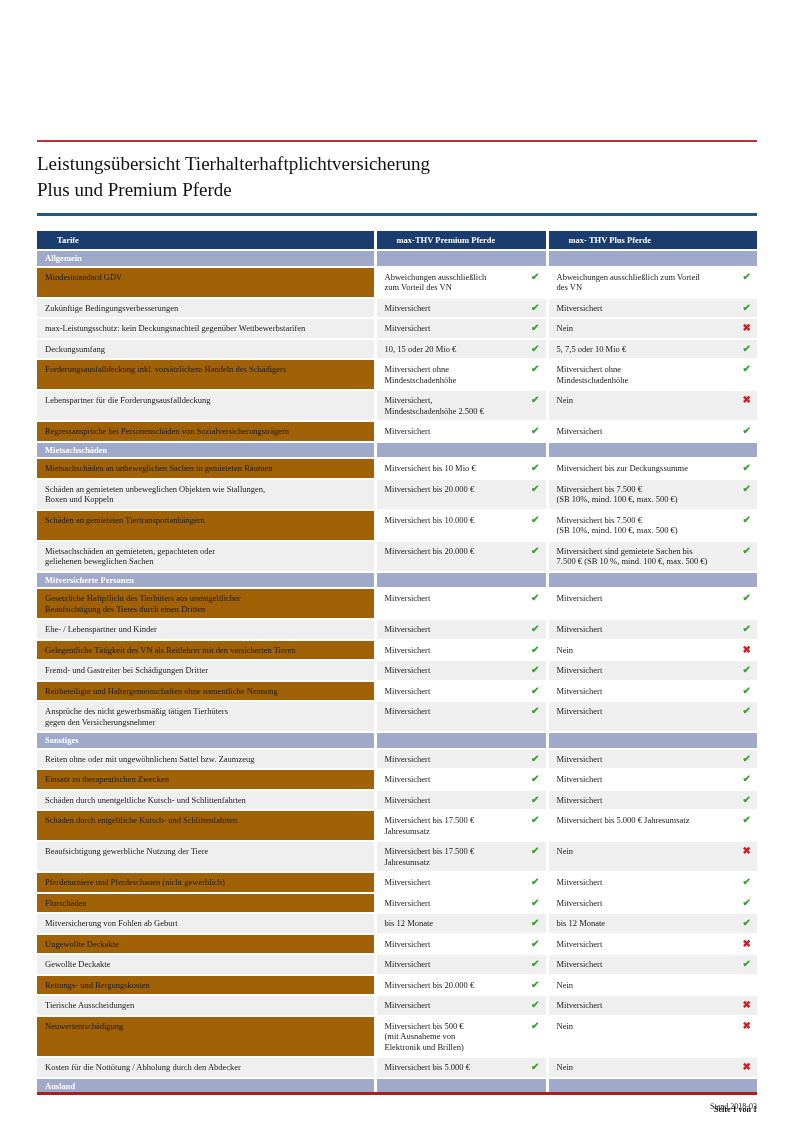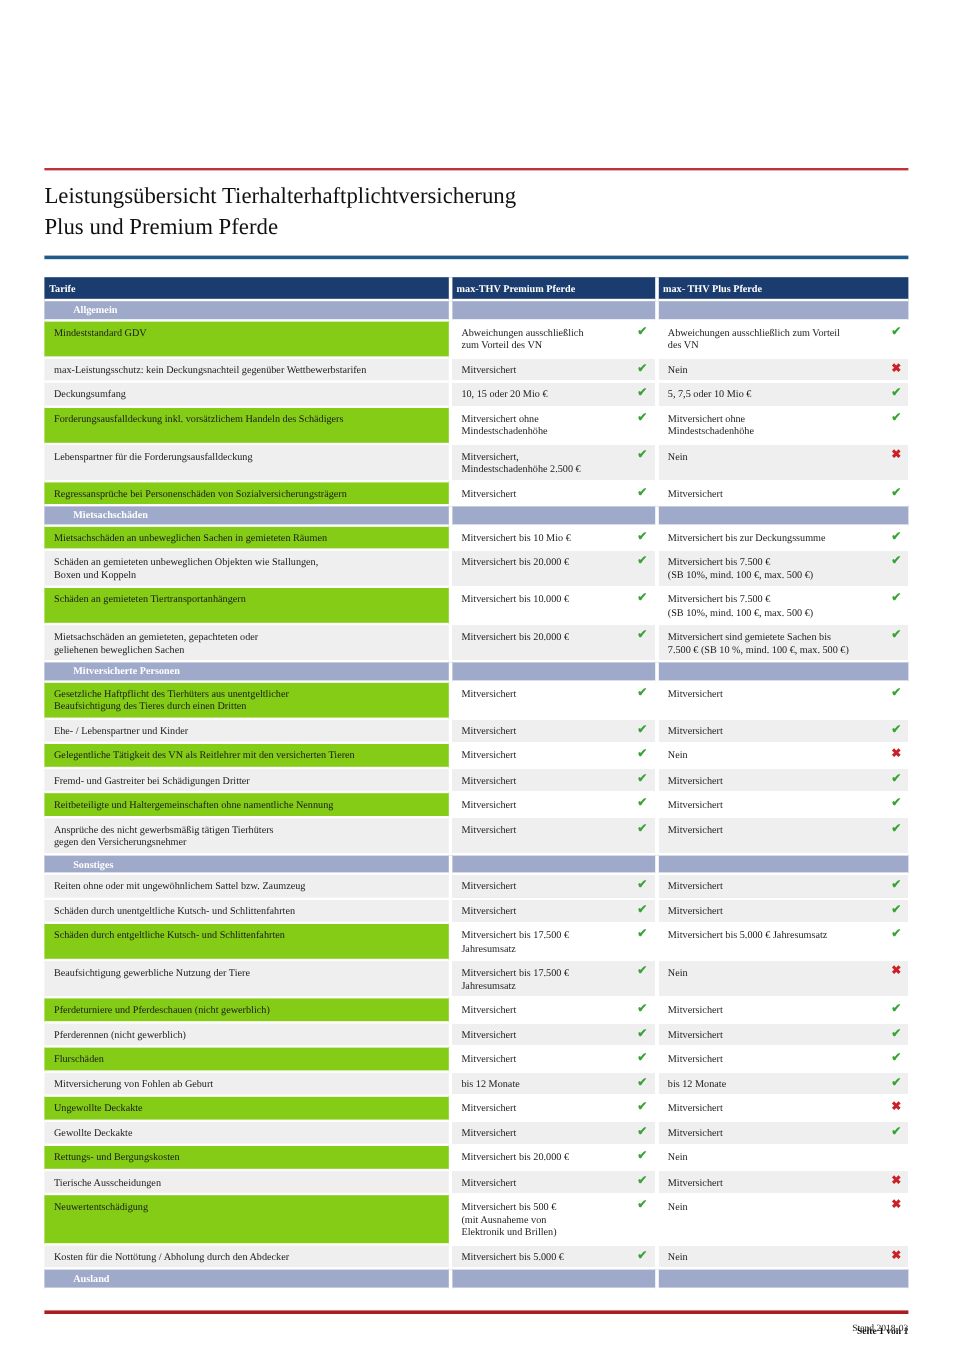--- a/index.html
+++ b/index.html
@@ -37,28 +37,28 @@
   col.c1{width:338px;} col.c2{width:172px;} col.c3{width:210px;}
   table.cmp th, table.cmp td{
     border-right:3px solid #fff;
     border-bottom:2px solid #fff;
     vertical-align:top;
     text-align:left;
   }
   table.cmp th:last-child, table.cmp td:last-child{border-right:none;}
   thead th{
     background:var(--header-navy);color:#fff;font-weight:bold;
-    padding:4px 8px 4px 4px;height:10px;
+    padding:4px 8px 4px 20px;height:10px;
   }
   tr.section-row td{
     background:var(--section-lavender);color:#fff;font-weight:bold;
-    padding:2px 24px;height:10px;
+    padding:2px 8px;height:10px;
   }
   td.feature{
-    background:#84cc16;padding:4px 8px;white-space:pre-line;
+    background:#a16207;padding:4px 8px;white-space:pre-line;
   }
   td.value{
     position:relative;background:#fff;
     padding:4px 22px 4px 8px;white-space:pre-line;
   }
   tr.shaded td.feature, tr.shaded td.value{background:var(--row-shade);}
   .mark{
     position:absolute;right:6px;top:3px;
     font-size:10px;font-weight:bold;line-height:11px;
   }
@@ -101,20 +101,25 @@
             <td></td>
           </tr>
           <tr class="">
             <td class="feature">Mindeststandard GDV</td>
             <td class="value"><span>Abweichungen ausschließlich
 zum Vorteil des VN</span><span class="mark check">✔</span></td>
             <td class="value"><span>Abweichungen ausschließlich zum Vorteil
 des VN</span><span class="mark check">✔</span></td>
           </tr>
           <tr class="shaded">
+            <td class="feature">Zukünftige Bedingungsverbesserungen</td>
+            <td class="value"><span>Mitversichert</span><span class="mark check">✔</span></td>
+            <td class="value"><span>Mitversichert</span><span class="mark check">✔</span></td>
+          </tr>
+          <tr class="shaded">
             <td class="feature">max-Leistungsschutz: kein Deckungsnachteil gegenüber Wettbewerbstarifen</td>
             <td class="value"><span>Mitversichert</span><span class="mark check">✔</span></td>
             <td class="value"><span>Nein</span><span class="mark cross">✖</span></td>
           </tr>
           <tr class="shaded">
             <td class="feature">Deckungsumfang</td>
             <td class="value"><span>10, 15 oder 20 Mio €</span><span class="mark check">✔</span></td>
             <td class="value"><span>5, 7,5 oder 10 Mio €</span><span class="mark check">✔</span></td>
           </tr>
           <tr class="">
@@ -205,20 +210,25 @@
           <tr class="section-row">
             <td>Sonstiges</td>
             <td></td>
             <td></td>
           </tr>
           <tr class="shaded">
             <td class="feature">Reiten ohne oder mit ungewöhnlichem Sattel bzw. Zaumzeug</td>
             <td class="value"><span>Mitversichert</span><span class="mark check">✔</span></td>
             <td class="value"><span>Mitversichert</span><span class="mark check">✔</span></td>
           </tr>
+          <tr class="">
+            <td class="feature">Einsatz zu therapeutischen Zwecken</td>
+            <td class="value"><span>Mitversichert</span><span class="mark check">✔</span></td>
+            <td class="value"><span>Mitversichert</span><span class="mark check">✔</span></td>
+          </tr>
           <tr class="shaded">
             <td class="feature">Schäden durch unentgeltliche Kutsch- und Schlittenfahrten</td>
             <td class="value"><span>Mitversichert</span><span class="mark check">✔</span></td>
             <td class="value"><span>Mitversichert</span><span class="mark check">✔</span></td>
           </tr>
           <tr class="">
             <td class="feature">Schäden durch entgeltliche Kutsch- und Schlittenfahrten</td>
             <td class="value"><span>Mitversichert bis 17.500 €
 Jahresumsatz</span><span class="mark check">✔</span></td>
             <td class="value"><span>Mitversichert bis 5.000 € Jahresumsatz</span><span class="mark check">✔</span></td>
@@ -227,25 +237,20 @@
             <td class="feature">Beaufsichtigung gewerbliche Nutzung der Tiere</td>
             <td class="value"><span>Mitversichert bis 17.500 €
 Jahresumsatz</span><span class="mark check">✔</span></td>
             <td class="value"><span>Nein</span><span class="mark cross">✖</span></td>
           </tr>
           <tr class="">
             <td class="feature">Pferdeturniere und Pferdeschauen (nicht gewerblich)</td>
             <td class="value"><span>Mitversichert</span><span class="mark check">✔</span></td>
             <td class="value"><span>Mitversichert</span><span class="mark check">✔</span></td>
           </tr>
-          <tr class="shaded">
-            <td class="feature">Pferderennen (nicht gewerblich)</td>
-            <td class="value"><span>Mitversichert</span><span class="mark check">✔</span></td>
-            <td class="value"><span>Mitversichert</span><span class="mark check">✔</span></td>
-          </tr>
           <tr class="">
             <td class="feature">Flurschäden</td>
             <td class="value"><span>Mitversichert</span><span class="mark check">✔</span></td>
             <td class="value"><span>Mitversichert</span><span class="mark check">✔</span></td>
           </tr>
           <tr class="shaded">
             <td class="feature">Mitversicherung von Fohlen ab Geburt</td>
             <td class="value"><span>bis 12 Monate</span><span class="mark check">✔</span></td>
             <td class="value"><span>bis 12 Monate</span><span class="mark check">✔</span></td>
           </tr>

